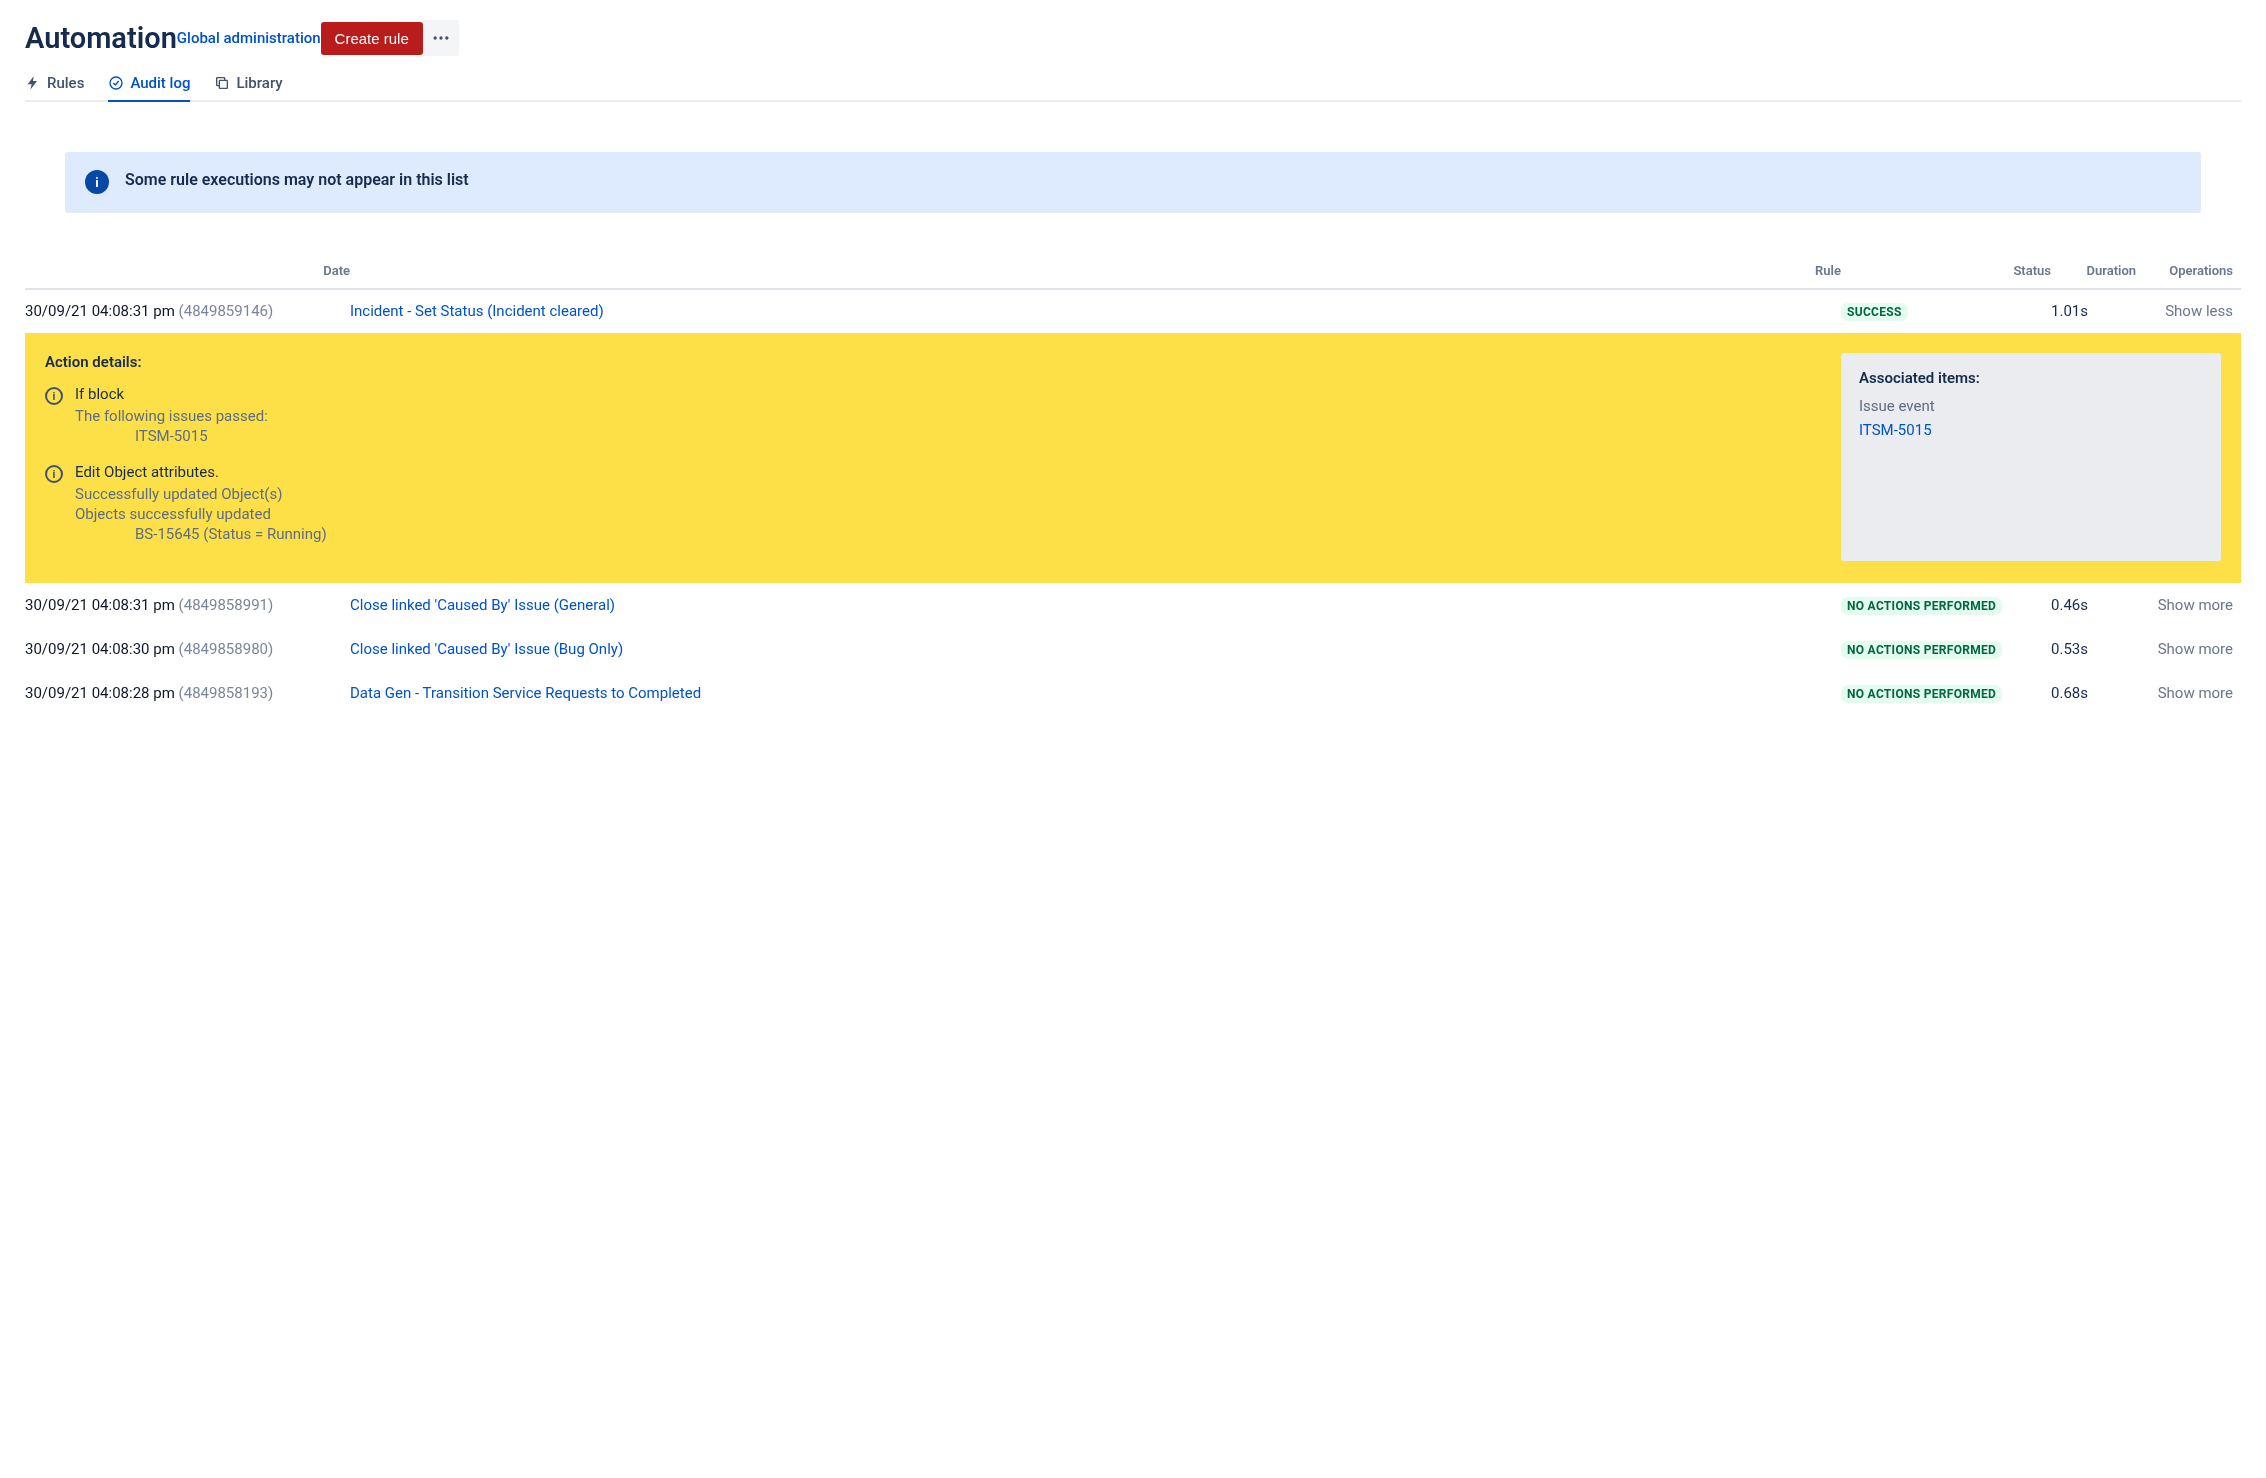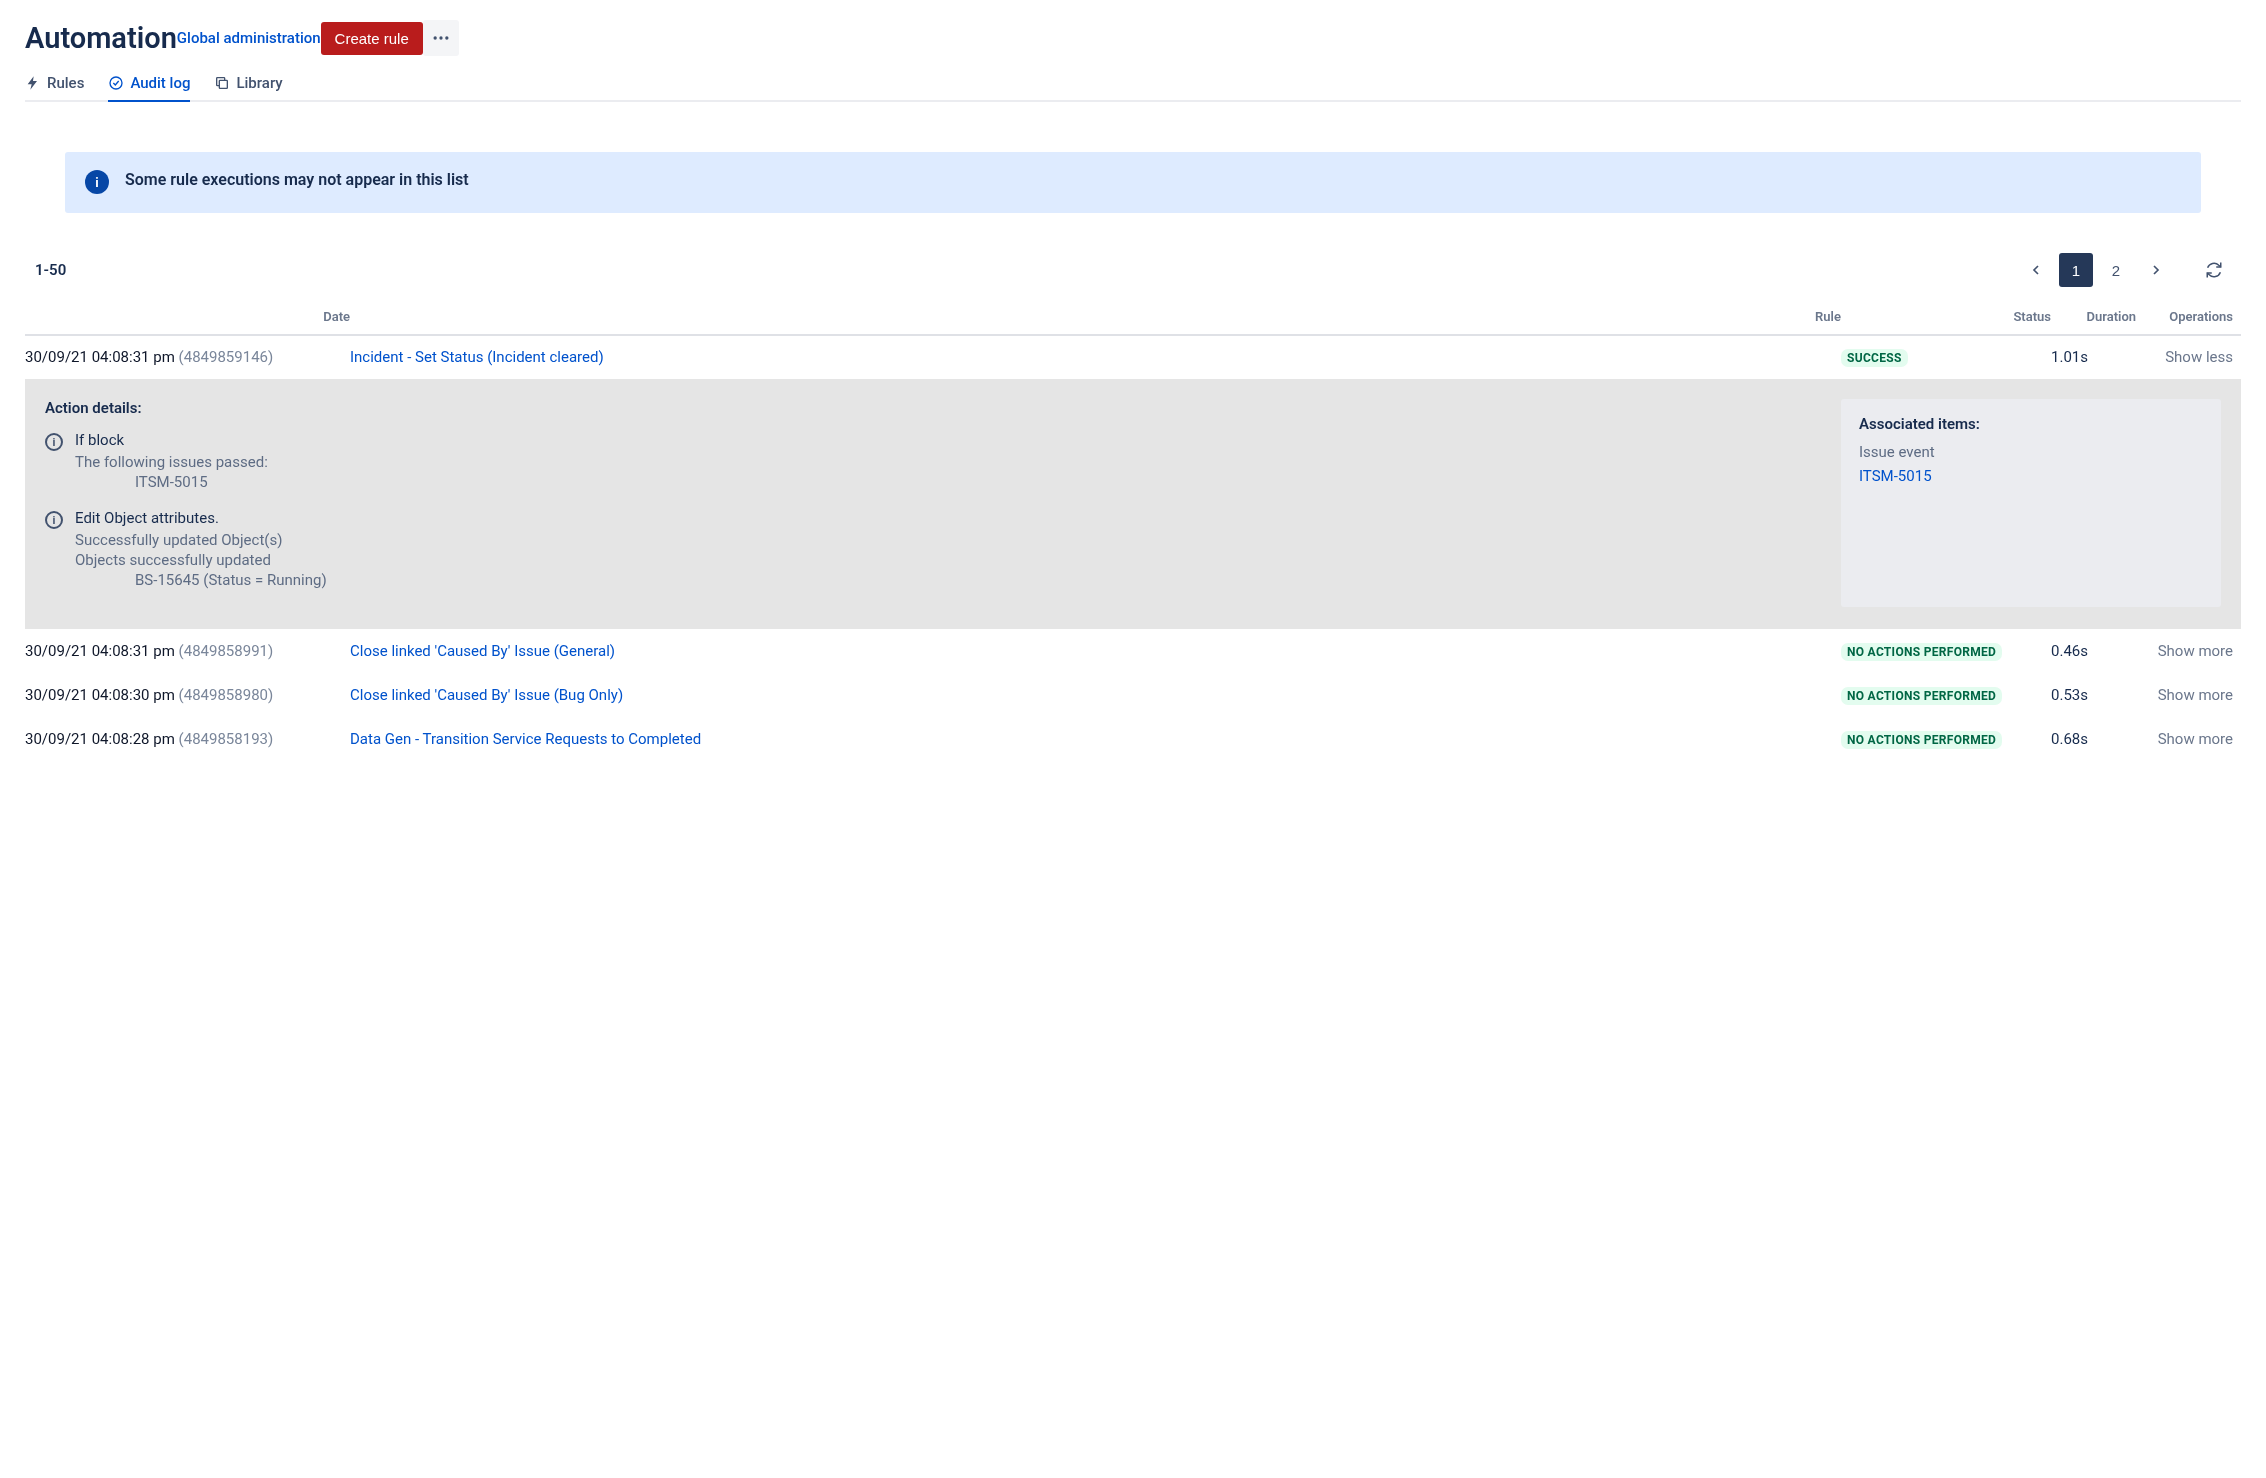--- a/index.html
+++ b/index.html
@@ -32,21 +32,21 @@
 tbody tr.data-row{border-top:1px solid transparent}
 .date-cell{color:#0f172a}
 .date-id{color:#7A869A}
 .rule-link{color:#0052CC;cursor:pointer}
 .status-badge{display:inline-block;padding:2px 6px;border-radius:7px;font-size:12px;font-weight:700;letter-spacing:0.3px}
 .status-success{background:#E3FCEF;color:#006644}
 .status-noaction{background:#E3FCEF;color:#006644}
 .op-link{color:#6B778C;cursor:pointer;font-size:15px}
 .op-cell{text-align:right;padding-right:8px}
 .expanded-row td{padding:0}
-.expanded{background:#e5e5e5;padding:20px 20px 22px;display:flex;gap:4px}
+.expanded{background:#fde047;padding:20px 20px 22px;display:flex;gap:4px}
 .details-col{flex:1}
 .details-title{font-size:15px;font-weight:600;color:#172B4D;margin-bottom:14px}
 .detail-block{display:flex;gap:12px;margin-bottom:16px}
 .info-circle{width:18px;height:18px;border:2px solid #42526E;border-radius:50%;display:flex;align-items:center;justify-content:center;font-size:11px;font-weight:700;color:#42526E;flex-shrink:0;margin-top:2px}
 .detail-body{flex:1}
 .detail-name{font-size:15px;color:#172B4D;margin-bottom:4px}
 .detail-line{font-size:15px;color:#5E6C84;margin-bottom:2px}
 .detail-indent{font-size:15px;color:#5E6C84;padding-left:60px;margin-bottom:2px}
 .assoc-col{width:380px;background:#EBECF0;border-radius:3px;padding:16px 18px}
 .assoc-title{font-size:15px;font-weight:600;color:#172B4D;margin-bottom:10px}
@@ -100,44 +100,20 @@
     </div>
   </div>
 
   <div class="info-banner">
     <div class="info-icon">i</div>
     <div class="info-content">
       <div class="info-title">Some rule executions may not appear in this list</div>
     </div>
   </div>
 
-  <div class="toolbar">
-    <div class="range">1-50</div>
-    <div class="pager">
-      <button class="page-btn">
-        <svg width="16" height="16" viewBox="0 0 24 24" fill="none" stroke="#42526E" stroke-width="2.5">
-            <path d="M15 18l-6-6 6-6"></path>
-          </svg>
-      </button>
-      <button class="page-btn current">1</button>
-      <button class="page-btn">2</button>
-      <button class="page-btn">
-        <svg width="16" height="16" viewBox="0 0 24 24" fill="none" stroke="#42526E" stroke-width="2.5">
-            <path d="M9 18l6-6-6-6"></path>
-          </svg>
-      </button>
-      <button class="page-btn refresh">
-        <svg width="18" height="18" viewBox="0 0 24 24" fill="none" stroke="#42526E" stroke-width="2">
-            <path d="M21 2v6h-6"></path>
-            <path d="M3 22v-6h6"></path>
-            <path d="M3.51 9a9 9 0 0114.85-3.36L21 8M3 16l2.64 2.36A9 9 0 0020.49 15"></path>
-          </svg>
-      </button>
-    </div>
-  </div>
 
   <table>
     <thead>
       <tr>
         <th>Date</th>
         <th>Rule</th>
         <th>Status</th>
         <th>Duration</th>
         <th style="text-align:right;padding-right:8px">Operations</th>
       </tr>

